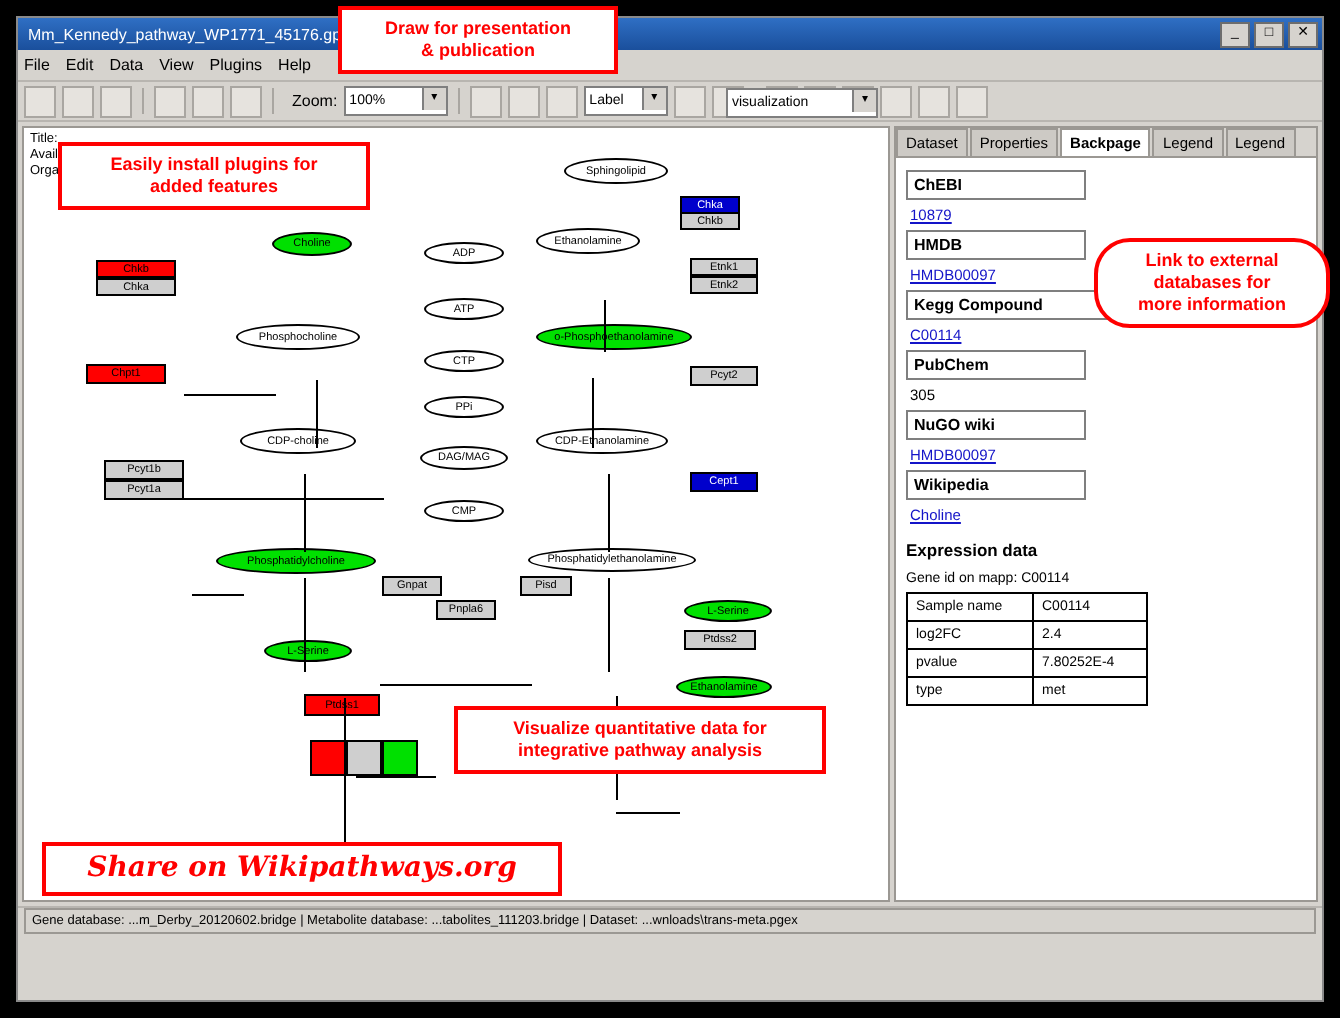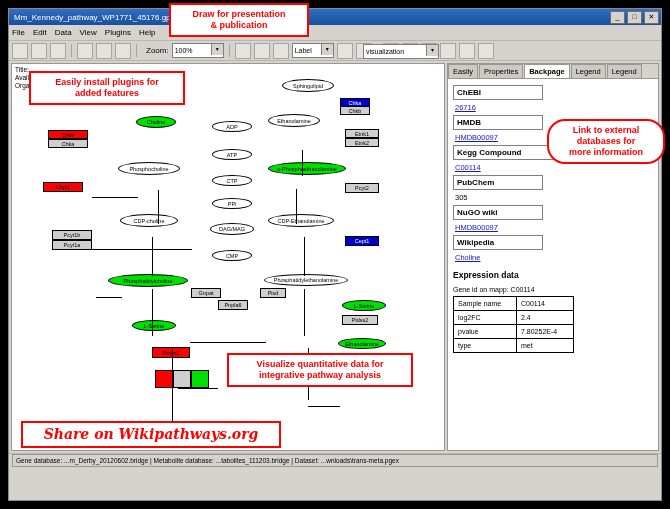--- a/index.html
+++ b/index.html
@@ -264,30 +264,30 @@
       <div class="arrowline hline" style="left:178px;top:278px;width:76px;"></div>
       <div class="arrowline vline" style="left:160px;top:285px;height:83px;"></div>
       <div class="arrowline vline" style="left:296px;top:284px;height:52px;"></div>
       <div class="arrowline hline" style="left:296px;top:342px;width:32px;"></div>
       <div class="arrowline hline" style="left:166px;top:324px;width:40px;"></div>
       <div class="arrowline vline" style="left:290px;top:86px;height:26px;"></div>
     </div>
 
     <div class="sidepanel">
       <div class="tabrow">
-        <div class="tab">Easily</div>
+        <div class="tab">Dataset</div>
         <div class="tab">Properties</div>
         <div class="tab active">Backpage</div>
         <div class="tab">Legend</div>
         <div class="tab">Legend</div>
       </div>
       <div class="panelbody">
 
         <div class="fieldbox">ChEBI</div>
-        <a class="dblink">26716</a>
+        <a class="dblink">10879</a>
 
         <div class="fieldbox">HMDB</div>
         <a class="dblink">HMDB00097</a>
 
         <div class="fieldbox" style="width:100px;">Kegg Compound</div>
         <a class="dblink">C00114</a>
 
         <div class="fieldbox">PubChem</div>
         <div class="plaintxt">305</div>
 

